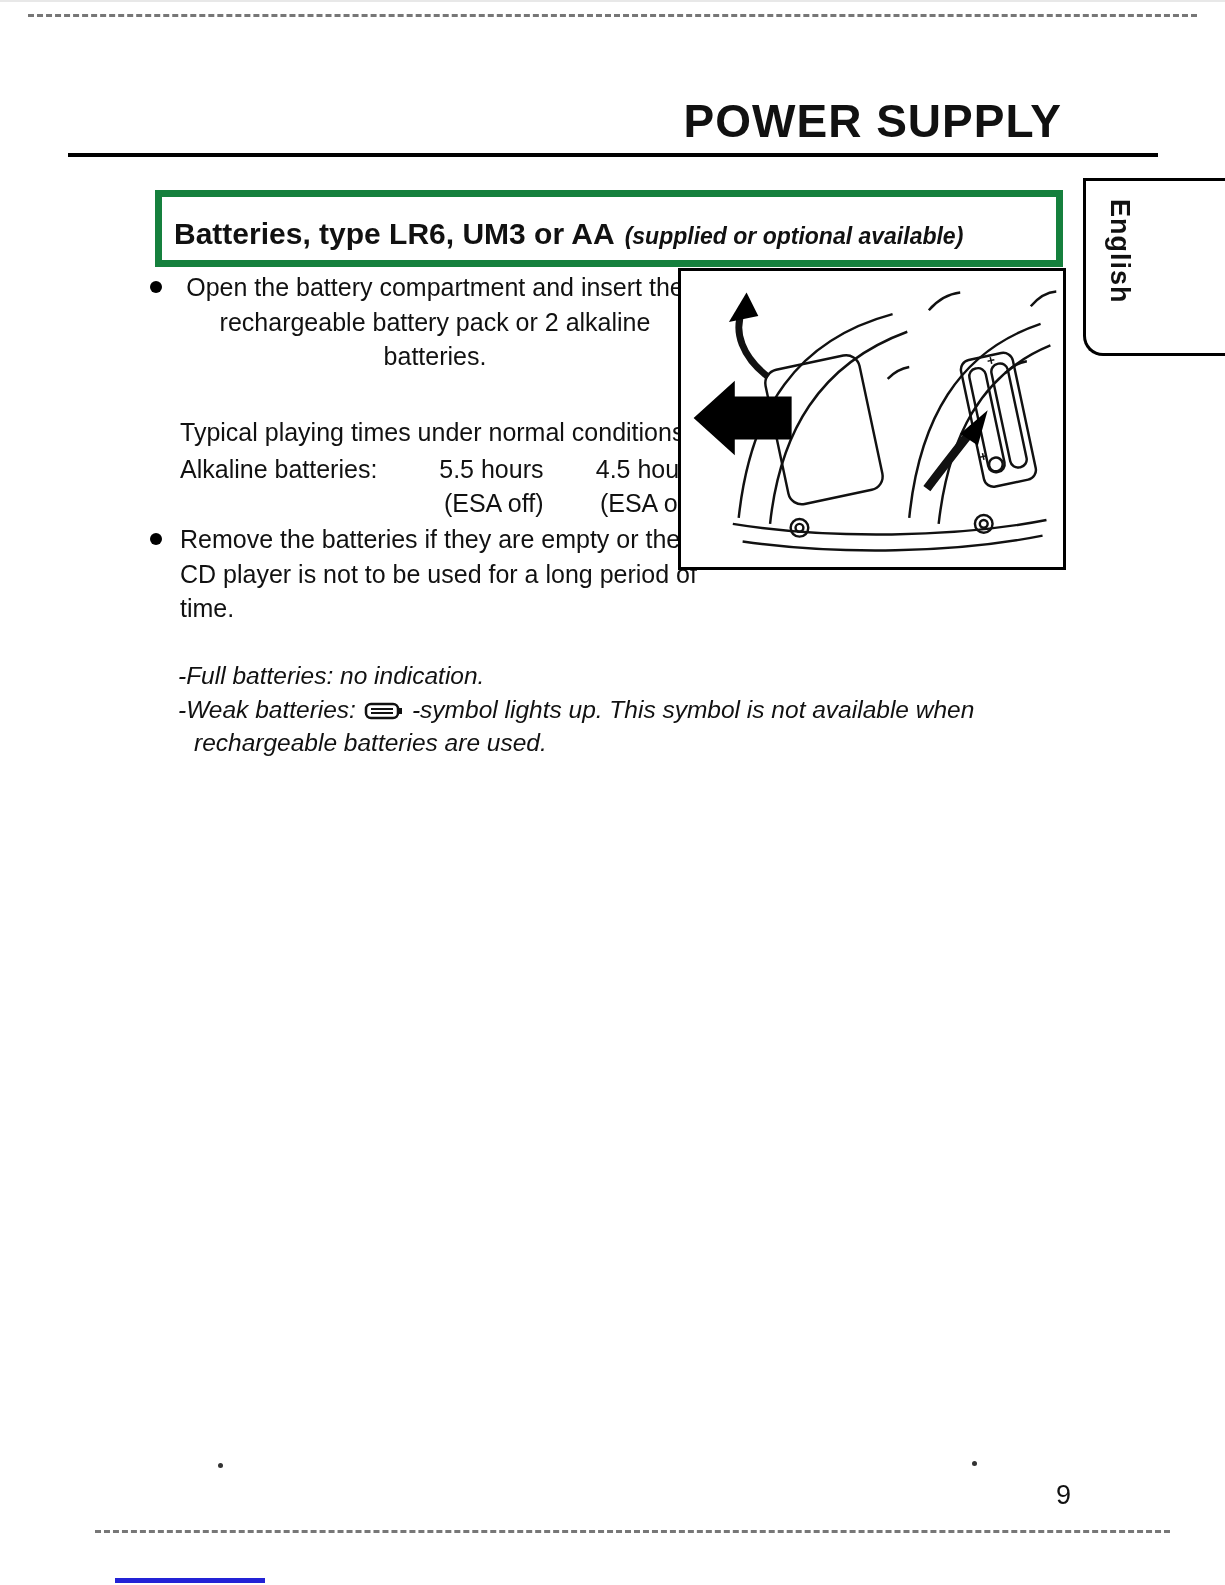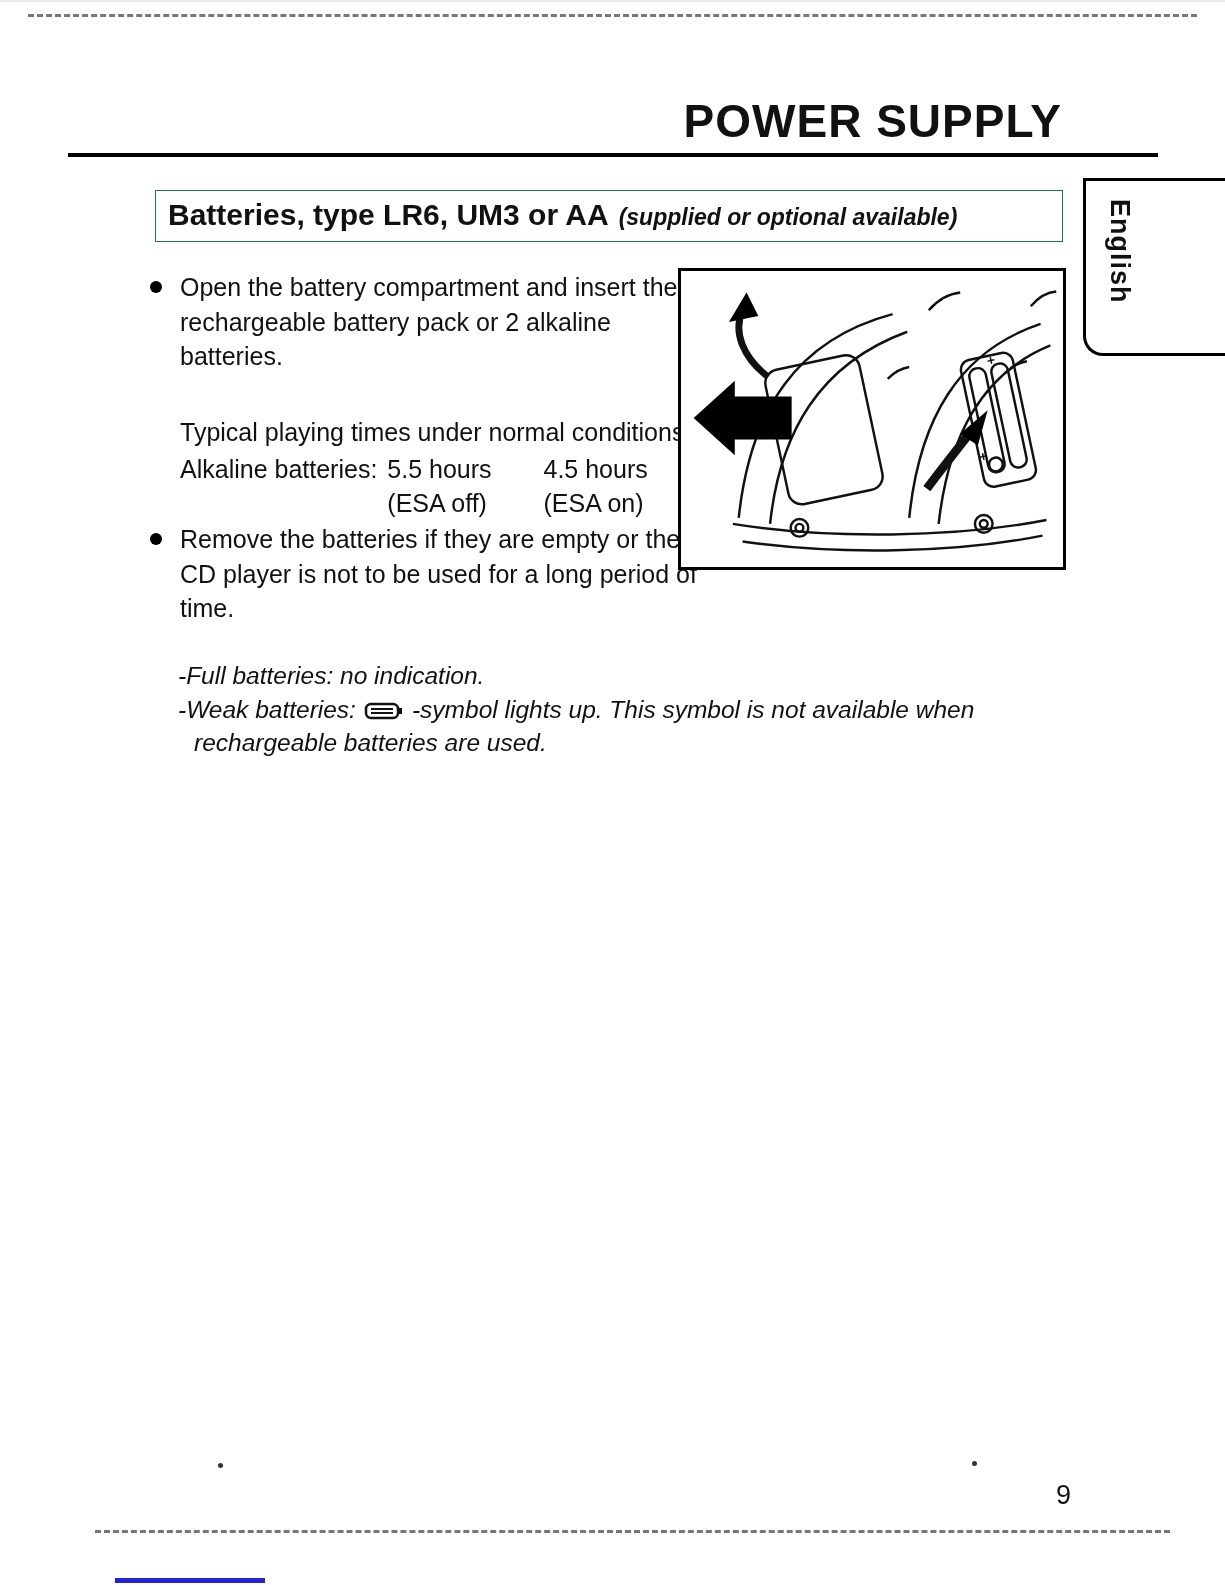--- a/index.html
+++ b/index.html
@@ -39,22 +39,22 @@
     font-size: 46px; font-weight: 700; letter-spacing: 1px;
   }
   .title-rule {
     position: absolute; top: 151px; left: 68px; width: 1090px; height: 4px;
     background: #000;
   }
 
   
   .section-box {
     position: absolute; top: 188px; left: 155px; width: 908px;
-    border: 1px solid #15803d;
-    padding: 7px 12px 9px 12px;
+    border: 7px solid #15803d;
+    padding: 20px 12px 9px 12px;
     background: #fff;
     white-space: nowrap;
   }
   .section-title { font-size: 30px; font-weight: 700; }
   .section-subtitle { font-size: 23px; font-weight: 700; font-style: italic; margin-left: 10px; }
 
   
   .english-tab {
     position: absolute; top: 176px; left: 1083px; width: 142px; height: 178px;
     border-top: 3px solid #000;
@@ -68,25 +68,25 @@
     font-size: 27px; font-weight: 700; letter-spacing: 1px;
   }
 
   
   .body-text { font-size: 25px; line-height: 1.38; }
   .bullet-item { position: absolute; display: flex; }
   .bullet-dot {
     width: 12px; height: 12px; background: #000; border-radius: 50%;
     margin: 11px 18px 0 0; flex: 0 0 auto;
   }
-  .bullet-open   { top: 268px; left: 150px; width: 540px; }
+  .bullet-open   { top: 268px; left: 150px; width: 540px; text-align: center; }
   .bullet-remove { top: 520px; left: 150px; width: 552px; }
 
   .playing-times { position: absolute; top: 413px; left: 180px; width: 520px; }
-  .pt-row { display: flex; margin-top: 2px; }
+  .pt-row { display: flex; margin-top: 2px; text-align: right; }
   .pt-label { white-space: nowrap; margin-right: 10px; }
   .pt-values { display: flex; }
 
   
   .illustration-box {
     position: absolute; top: 266px; left: 678px; width: 388px; height: 302px;
     border: 3px solid #000; background: #fff;
   }
   .illustration-box svg { width: 100%; height: 100%; }
 

